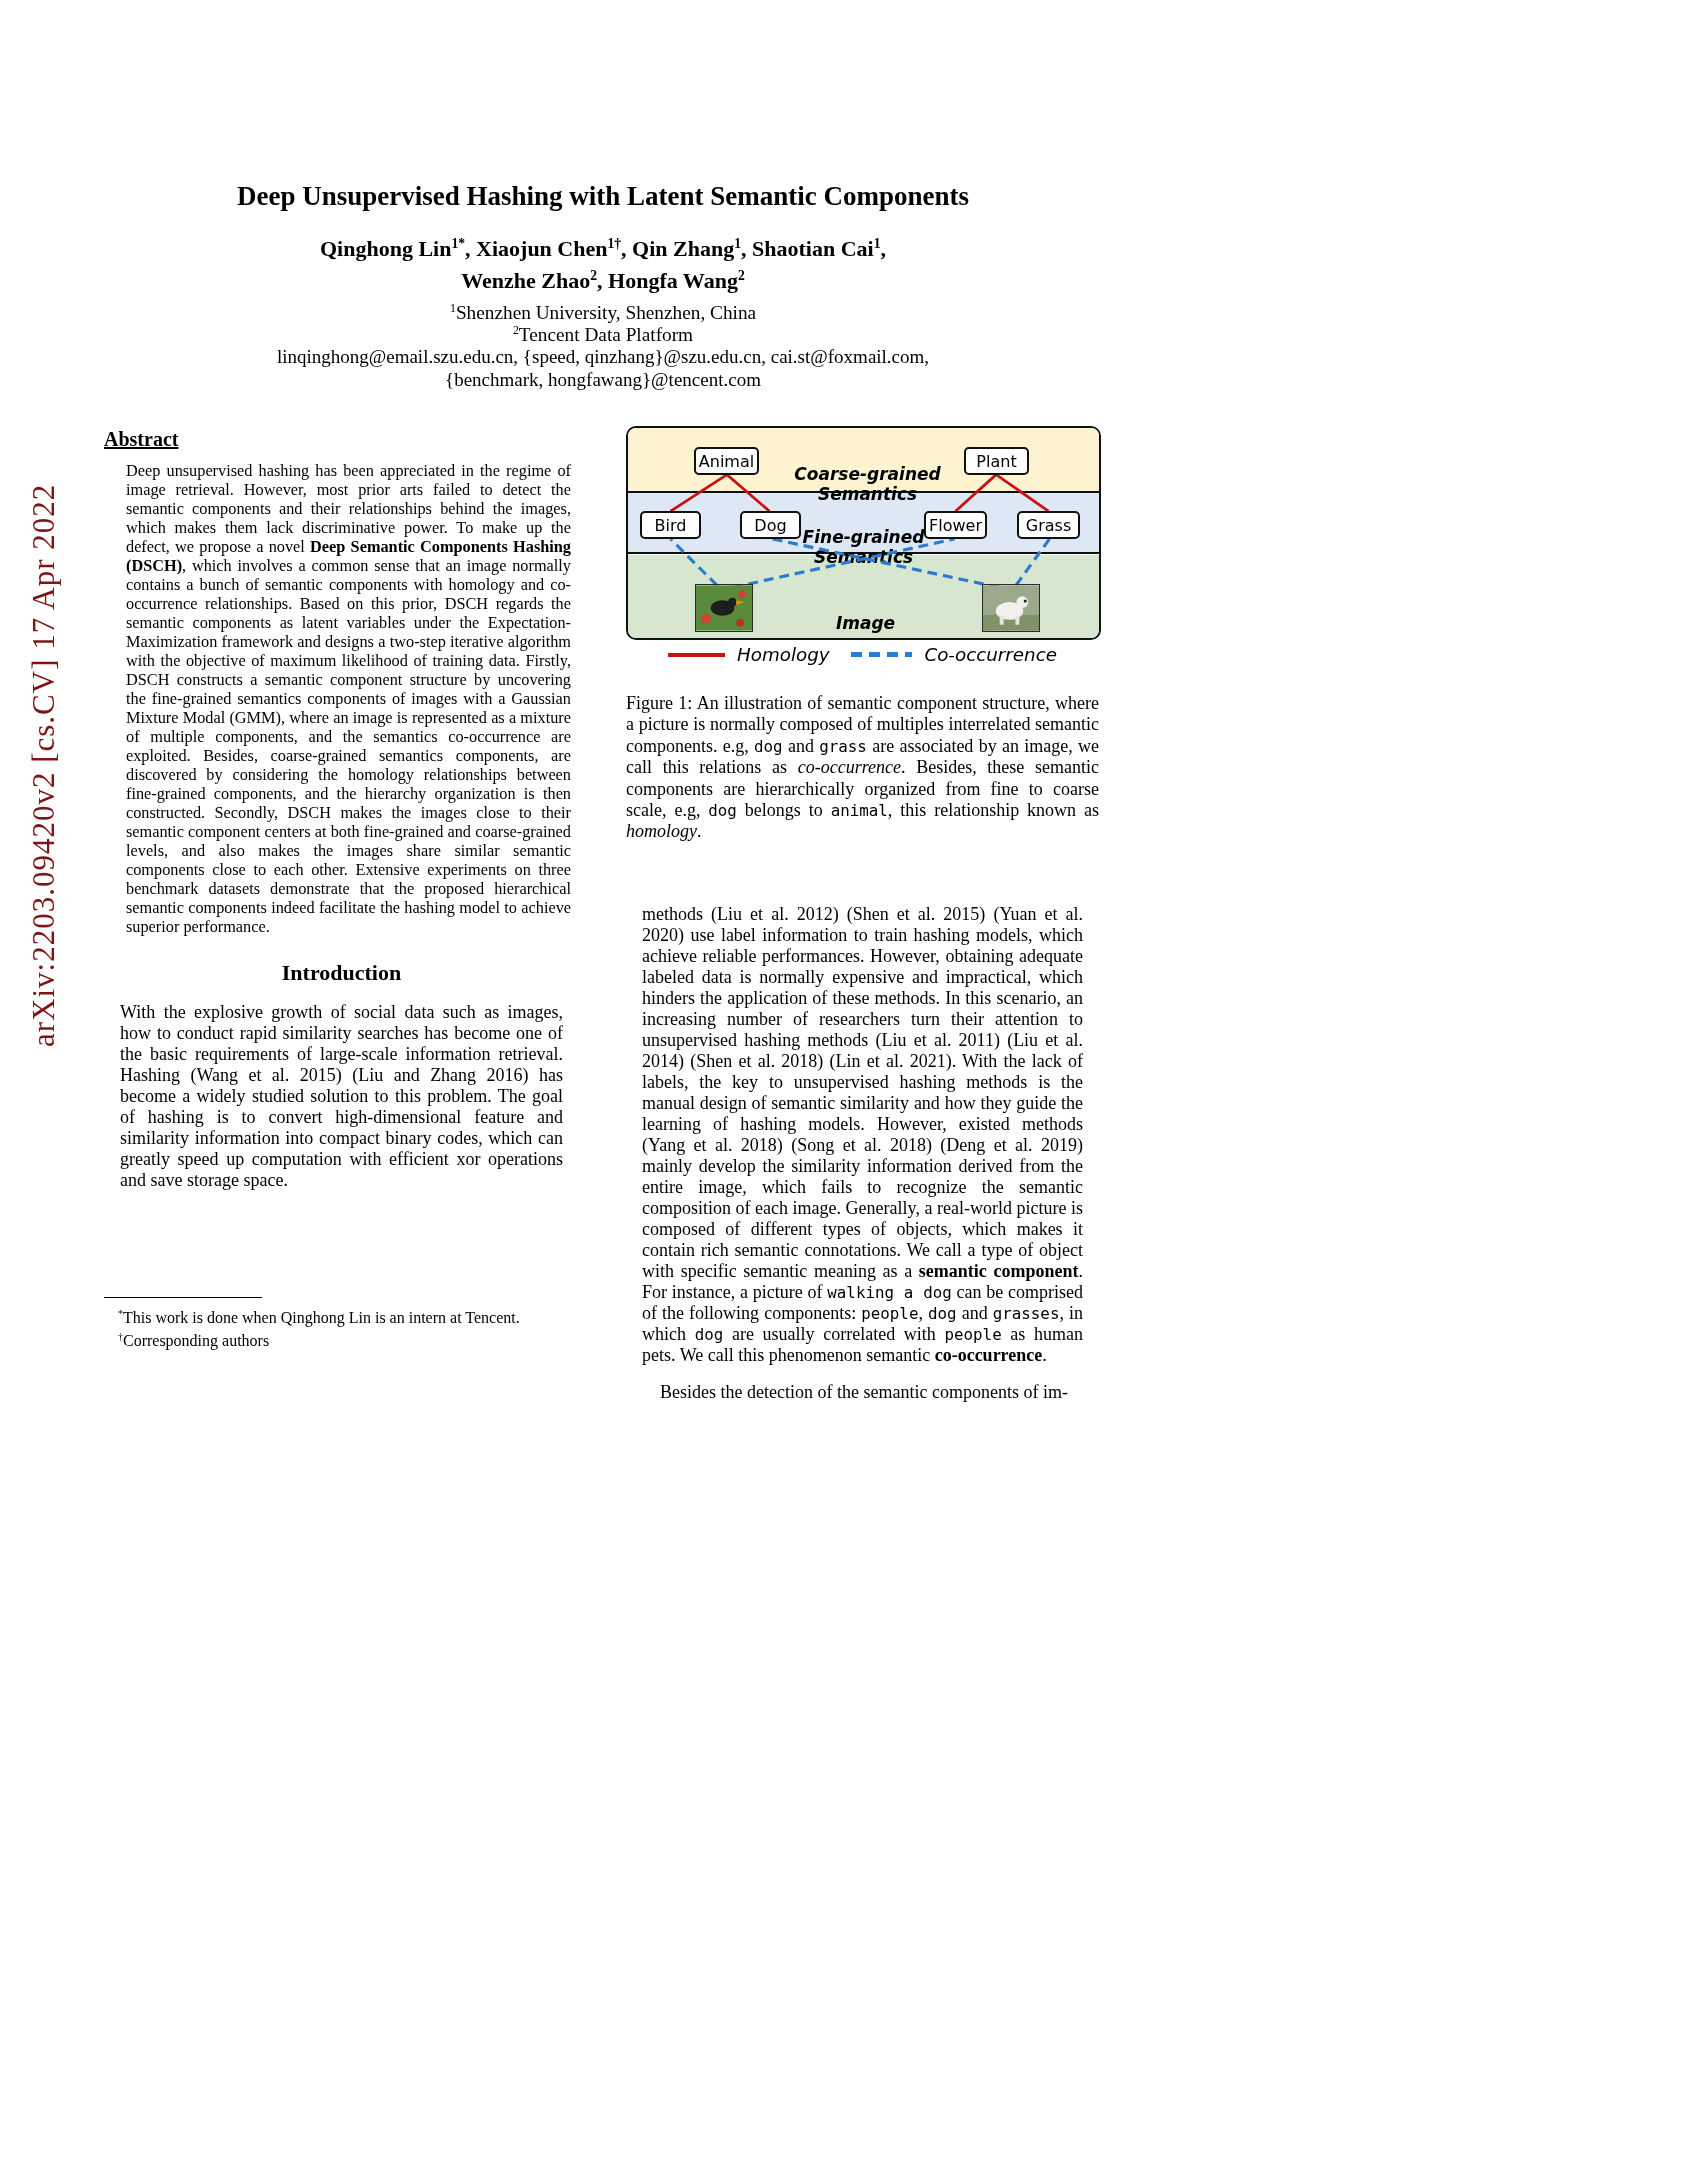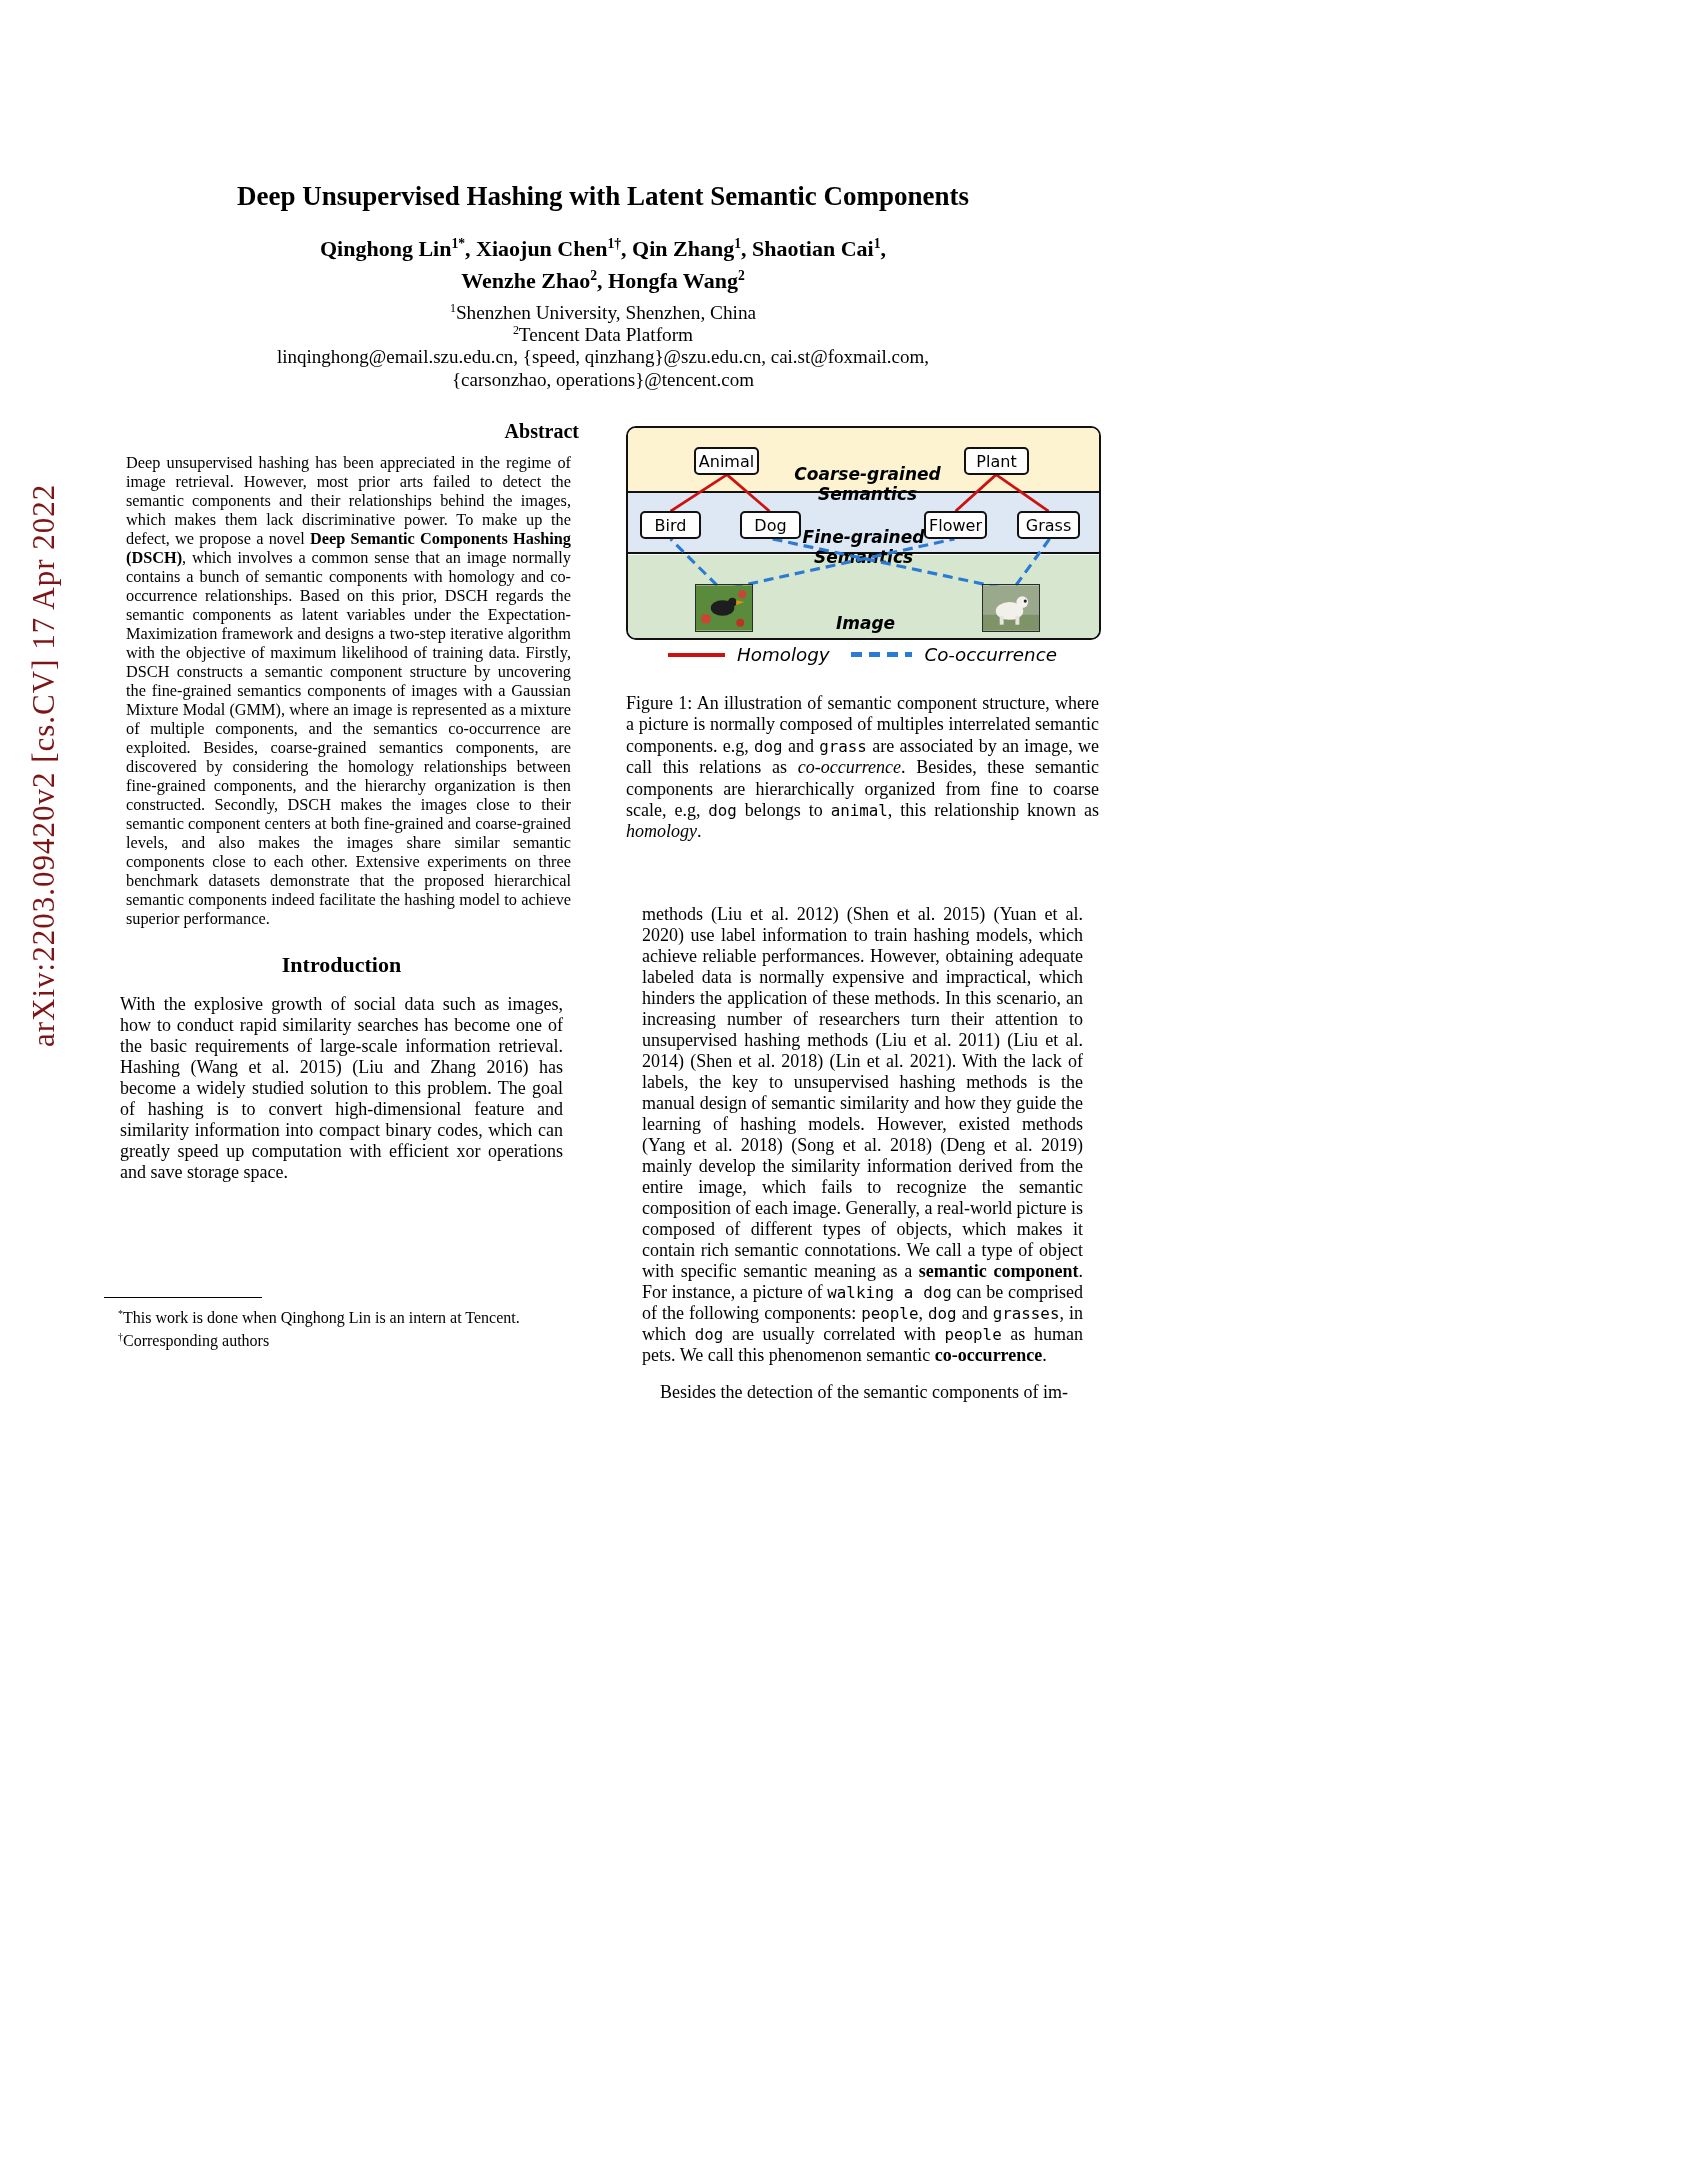--- a/index.html
+++ b/index.html
@@ -33,21 +33,21 @@
   .authors-2     { top: 268px; font-size: 22px; font-weight: bold; }
   .affil-1       { top: 301px; font-size: 19.3px; }
   .affil-2       { top: 323px; font-size: 19.3px; }
   .email-1       { top: 346px; font-size: 19px; }
   .email-2       { top: 369px; font-size: 19px; }
   sup { font-size: 0.62em; }
 
   
   .col-left { position: absolute; left: 104px; top: 420px; width: 475px; }
   .abstract-heading {
-    text-align: right; font-weight: bold; font-size: 20px; margin: 0 0 10px 0;
+    text-align: left; font-weight: bold; font-size: 20px; margin: 8px 0 10px 0; text-decoration: underline;
   }
   .abstract-body {
     margin: 0 8px 0 22px;
     font-size: 16.3px; line-height: 19px;
     text-align: justify;
   }
   .section-heading {
     text-align: center; font-weight: bold; font-size: 22px;
     margin: 24px 0 12px 0;
   }
@@ -121,21 +121,21 @@
 <body>
 
 <div class="arxiv-watermark">arXiv:2203.09420v2  [cs.CV]  17 Apr 2022</div>
 
 <div class="hdr paper-title">Deep Unsupervised Hashing with Latent Semantic Components</div>
 <div class="hdr authors-1">Qinghong Lin<sup>1*</sup>, Xiaojun Chen<sup>1†</sup>, Qin Zhang<sup>1</sup>, Shaotian Cai<sup>1</sup>,</div>
 <div class="hdr authors-2">Wenzhe Zhao<sup>2</sup>, Hongfa Wang<sup>2</sup></div>
 <div class="hdr affil-1"><sup>1</sup>Shenzhen University, Shenzhen, China</div>
 <div class="hdr affil-2"><sup>2</sup>Tencent Data Platform</div>
 <div class="hdr email-1">linqinghong@email.szu.edu.cn, {speed, qinzhang}@szu.edu.cn, cai.st@foxmail.com,</div>
-<div class="hdr email-2">{carsonzhao, operations}@tencent.com</div>
+<div class="hdr email-2">{benchmark, hongfawang}@tencent.com</div>
 
 <div class="col-left">
   <div class="abstract-heading">Abstract</div>
   <p class="abstract-body">Deep unsupervised hashing has been appreciated in the regime of image retrieval. However, most prior arts failed to detect the semantic components and their relationships behind the images, which makes them lack discriminative power. To make up the defect, we propose a novel <b>Deep Semantic Components Hashing (DSCH)</b>, which involves a common sense that an image normally contains a bunch of semantic components with homology and co-occurrence relationships. Based on this prior, DSCH regards the semantic components as latent variables under the Expectation-Maximization framework and designs a two-step iterative algorithm with the objective of maximum likelihood of training data. Firstly, DSCH constructs a semantic component structure by uncovering the fine-grained semantics components of images with a Gaussian Mixture Modal (GMM), where an image is represented as a mixture of multiple components, and the semantics co-occurrence are exploited. Besides, coarse-grained semantics components, are discovered by considering the homology relationships between fine-grained components, and the hierarchy organization is then constructed. Secondly, DSCH makes the images close to their semantic component centers at both fine-grained and coarse-grained levels, and also makes the images share similar semantic components close to each other. Extensive experiments on three benchmark datasets demonstrate that the proposed hierarchical semantic components indeed facilitate the hashing model to achieve superior performance.</p>
   <div class="section-heading">Introduction</div>
   <p class="body-para">With the explosive growth of social data such as images, how to conduct rapid similarity searches has become one of the basic requirements of large-scale information retrieval. Hashing (Wang et al. 2015) (Liu and Zhang 2016) has become a widely studied solution to this problem. The goal of hashing is to convert high-dimensional feature and similarity information into compact binary codes, which can greatly speed up computation with efficient xor operations and save storage space.</p>
 </div>
 
 <div class="footnotes">
   <div class="footnote-rule"></div>

